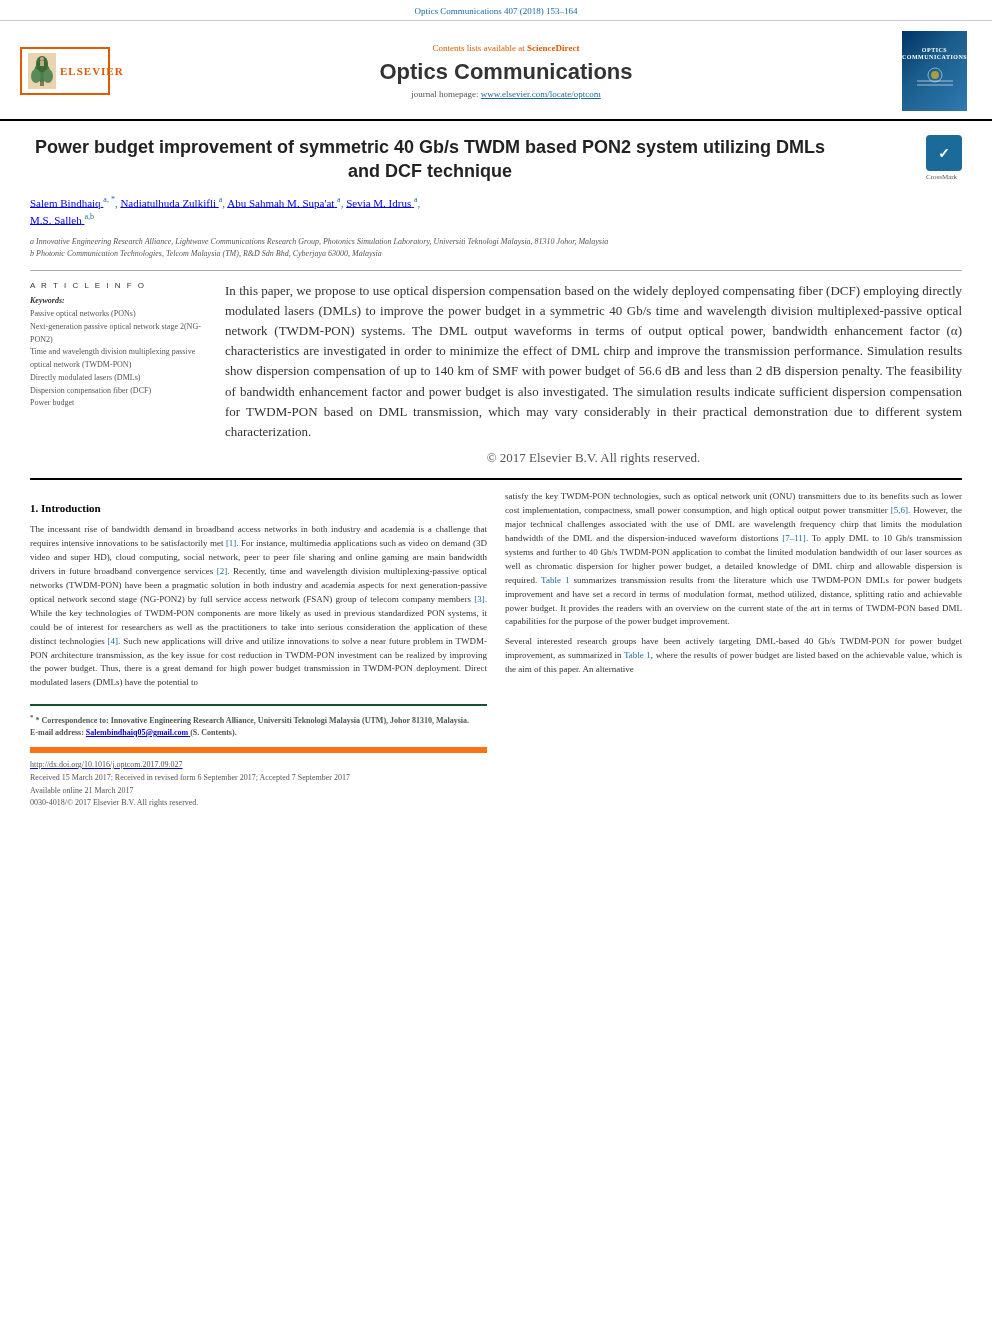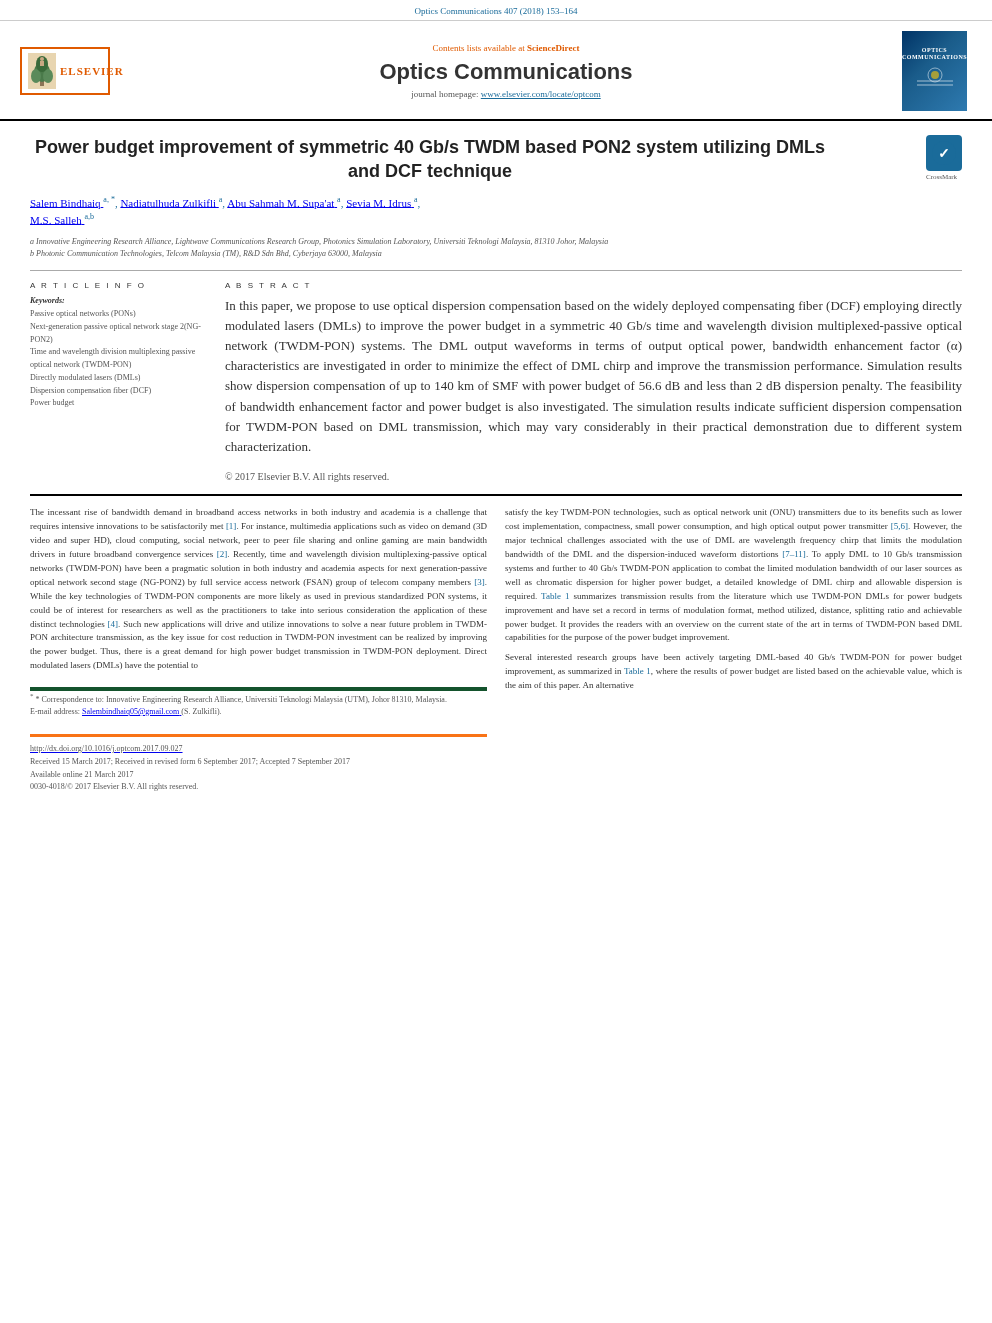--- a/index.html
+++ b/index.html
@@ -217,24 +217,24 @@
       margin-bottom: 6px;
       font-family: Arial, sans-serif;
     }
     .abstract-text {
       font-size: 13px;
       line-height: 1.55;
       color: #333;
       text-align: justify;
     }
     .copyright {
-      font-size: 10px;
-      text-align: left;
-      color: #555;
-      margin-top: 14px;
+      font-size: 13px;
+      text-align: center;
+      color: #555;
+      margin-top: 8px;
     }
 
     
     .body-two-col {
       display: flex;
       gap: 18px;
       margin-top: 8px;
     }
     .body-col {
       flex: 1;
@@ -253,33 +253,35 @@
     .body-text {
       font-size: 9px;
       line-height: 1.55;
       text-align: justify;
       margin-bottom: 6px;
     }
     .ref { color: #1a6b9a; }
 
     
     .footnote-section {
-      border-top: 4px solid #14532d;
+      border-top: 2px solid #14532d;
       margin-top: 14px;
+      padding-top: 6px;
+      font-weight: bold;
     }
     .footnote-text {
       font-size: 8px;
       color: #555;
       line-height: 1.5;
     }
     .footnote-text sup { font-size: 7px; }
 
     .doi-section {
-      margin-top: 16px;
-      border-top: 3px solid #f97316;
+      margin-top: 8px;
+      border-top: 6px solid #f97316;
       padding-top: 6px;
     }
     .doi-text {
       font-size: 8px;
       color: #1a6b9a;
       line-height: 1.6;
     }
     .doi-text span { color: #555; }
 
     
@@ -398,47 +400,50 @@
           <li>Passive optical networks (PONs)</li>
           <li>Next-generation passive optical network stage 2(NG-PON2)</li>
           <li>Time and wavelength division multiplexing passive optical network (TWDM-PON)</li>
           <li>Directly modulated lasers (DMLs)</li>
           <li>Dispersion compensation fiber (DCF)</li>
           <li>Power budget</li>
         </ul>
       </div>
 
       <div class="abstract-col">
-        <div class="abstract-title">A B S T R A C T</div>
         <div class="abstract-text">In this paper, we propose to use optical dispersion compensation based on the widely deployed compensating fiber (DCF) employing directly modulated lasers (DMLs) to improve the power budget in a symmetric 40 Gb/s time and wavelength division multiplexed-passive optical network (TWDM-PON) systems. The DML output waveforms in terms of output optical power, bandwidth enhancement factor (α) characteristics are investigated in order to minimize the effect of DML chirp and improve the transmission performance. Simulation results show dispersion compensation of up to 140 km of SMF with power budget of 56.6 dB and less than 2 dB dispersion penalty. The feasibility of bandwidth enhancement factor and power budget is also investigated. The simulation results indicate sufficient dispersion compensation for TWDM-PON based on DML transmission, which may vary considerably in their practical demonstration due to different system characterization.</div>
         <div class="copyright">© 2017 Elsevier B.V. All rights reserved.</div>
       </div>
     </div>
 
     <hr class="divider-thick">
 
     <div class="body-two-col">
 
       <div class="body-col">
+        <div class="section-heading">
+          <span>1.</span>
+          <span>Introduction</span>
+        </div>
 
         <div class="body-text">
           The incessant rise of bandwidth demand in broadband access networks in both industry and academia is a challenge that requires intensive innovations to be satisfactorily met <span class="ref">[1]</span>. For instance, multimedia applications such as video on demand (3D video and super HD), cloud computing, social network, peer to peer file sharing and online gaming are main bandwidth drivers in future broadband convergence services <span class="ref">[2]</span>. Recently, time and wavelength division multiplexing-passive optical networks (TWDM-PON) have been a pragmatic solution in both industry and academia aspects for next generation-passive optical network second stage (NG-PON2) by full service access network (FSAN) group of telecom company members <span class="ref">[3]</span>. While the key technologies of TWDM-PON components are more likely as used in previous standardized PON systems, it could be of interest for researchers as well as the practitioners to take into serious consideration the application of these distinct technologies <span class="ref">[4]</span>. Such new applications will drive and utilize innovations to solve a near future problem in TWDM-PON architecture transmission, as the key issue for cost reduction in TWDM-PON investment can be realized by improving the power budget. Thus, there is a great demand for high power budget transmission in TWDM-PON deployment. Direct modulated lasers (DMLs) have the potential to
         </div>
 
         <div class="footnote-section">
           <div class="footnote-text">
             <sup>*</sup>
             <span>* Correspondence to: Innovative Engineering Research Alliance, Universiti Teknologi Malaysia (UTM), Johor 81310, Malaysia.</span>
           </div>
           <div class="footnote-text">
             <span>E-mail address:</span>
             <a href="#">
               <span>Salembindhaiq05@gmail.com</span>
             </a>
-            <span>(S. Zulkifli).</span>
+            <span>(S. Contents).</span>
           </div>
         </div>
 
         <div class="doi-section">
           <div class="doi-text">
             <a href="#">
               <span>http://dx.doi.org/10.1016/j.optcom.2017.09.027</span>
             </a>
           </div>
           <div class="doi-text">

